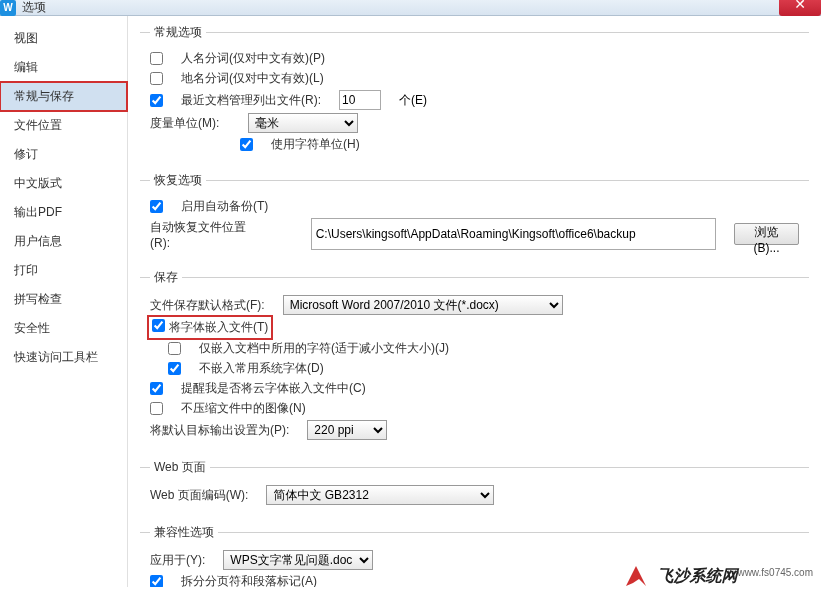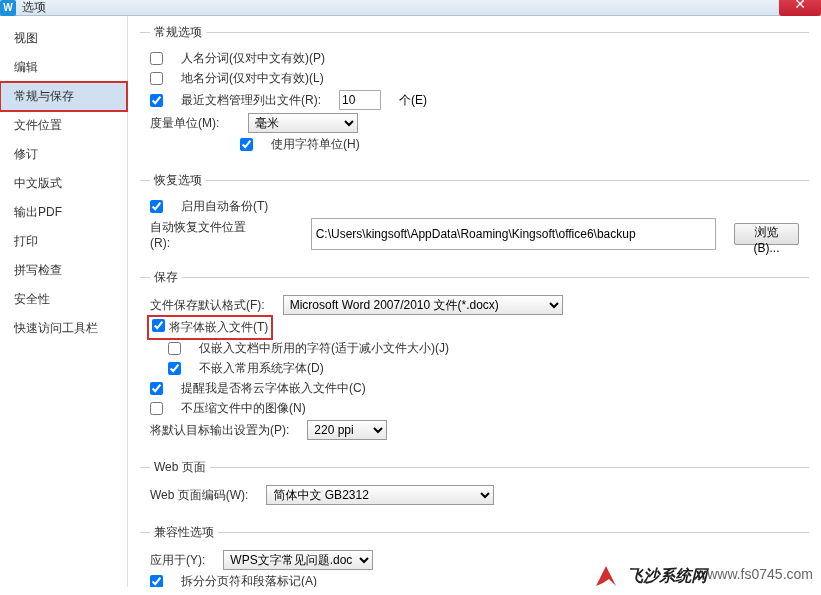--- a/index.html
+++ b/index.html
@@ -36,40 +36,41 @@
     
     .btn { border: 1px solid #999; background: linear-gradient(#f8f8f8, #e0e0e0); height: 22px; padding: 0 10px; cursor: pointer; border-radius: 2px; }
     
     .highlighted-check { outline: 2px solid #d03030; outline-offset: 1px; display: inline-flex; padding: 1px 2px; }
     
     .watermark { position: absolute; bottom: 4px; right: 8px; display: flex; align-items: center; gap: 6px; }
     .wm-icon { width: 30px; height: 30px; }
     .wm-icon svg { width: 100%; height: 100%; }
     .wm-text { display: flex; line-height: 1.1; }
     .wm-main { font-size: 16px; font-weight: bold; font-style: italic; color: #222; }
-    .wm-url { font-size: 14px; color: #666; }
+    .wm-url { font-size: 10px; color: #666; }
   </style>
 </head>
 <body>
 
 <div class="titlebar">
   <div class="app-icon"></div>
   <span class="title-text">选项</span>
   <div class="close-btn">✕</div>
 </div>
 
 <div class="main">
   <div class="sidebar">
     <div class="sidebar-item">视图</div>
     <div class="sidebar-item">编辑</div>
     <div class="sidebar-item active highlighted">常规与保存</div>
     <div class="sidebar-item">文件位置</div>
     <div class="sidebar-item">修订</div>
     <div class="sidebar-item">中文版式</div>
     <div class="sidebar-item">输出PDF</div>
+    <div class="sidebar-item">用户信息</div>
     <div class="sidebar-item">打印</div>
     <div class="sidebar-item">拼写检查</div>
     <div class="sidebar-item">安全性</div>
     <div class="sidebar-item">快速访问工具栏</div>
   </div>
 
   <div class="content">
 
     <fieldset>
       <legend>常规选项</legend>

